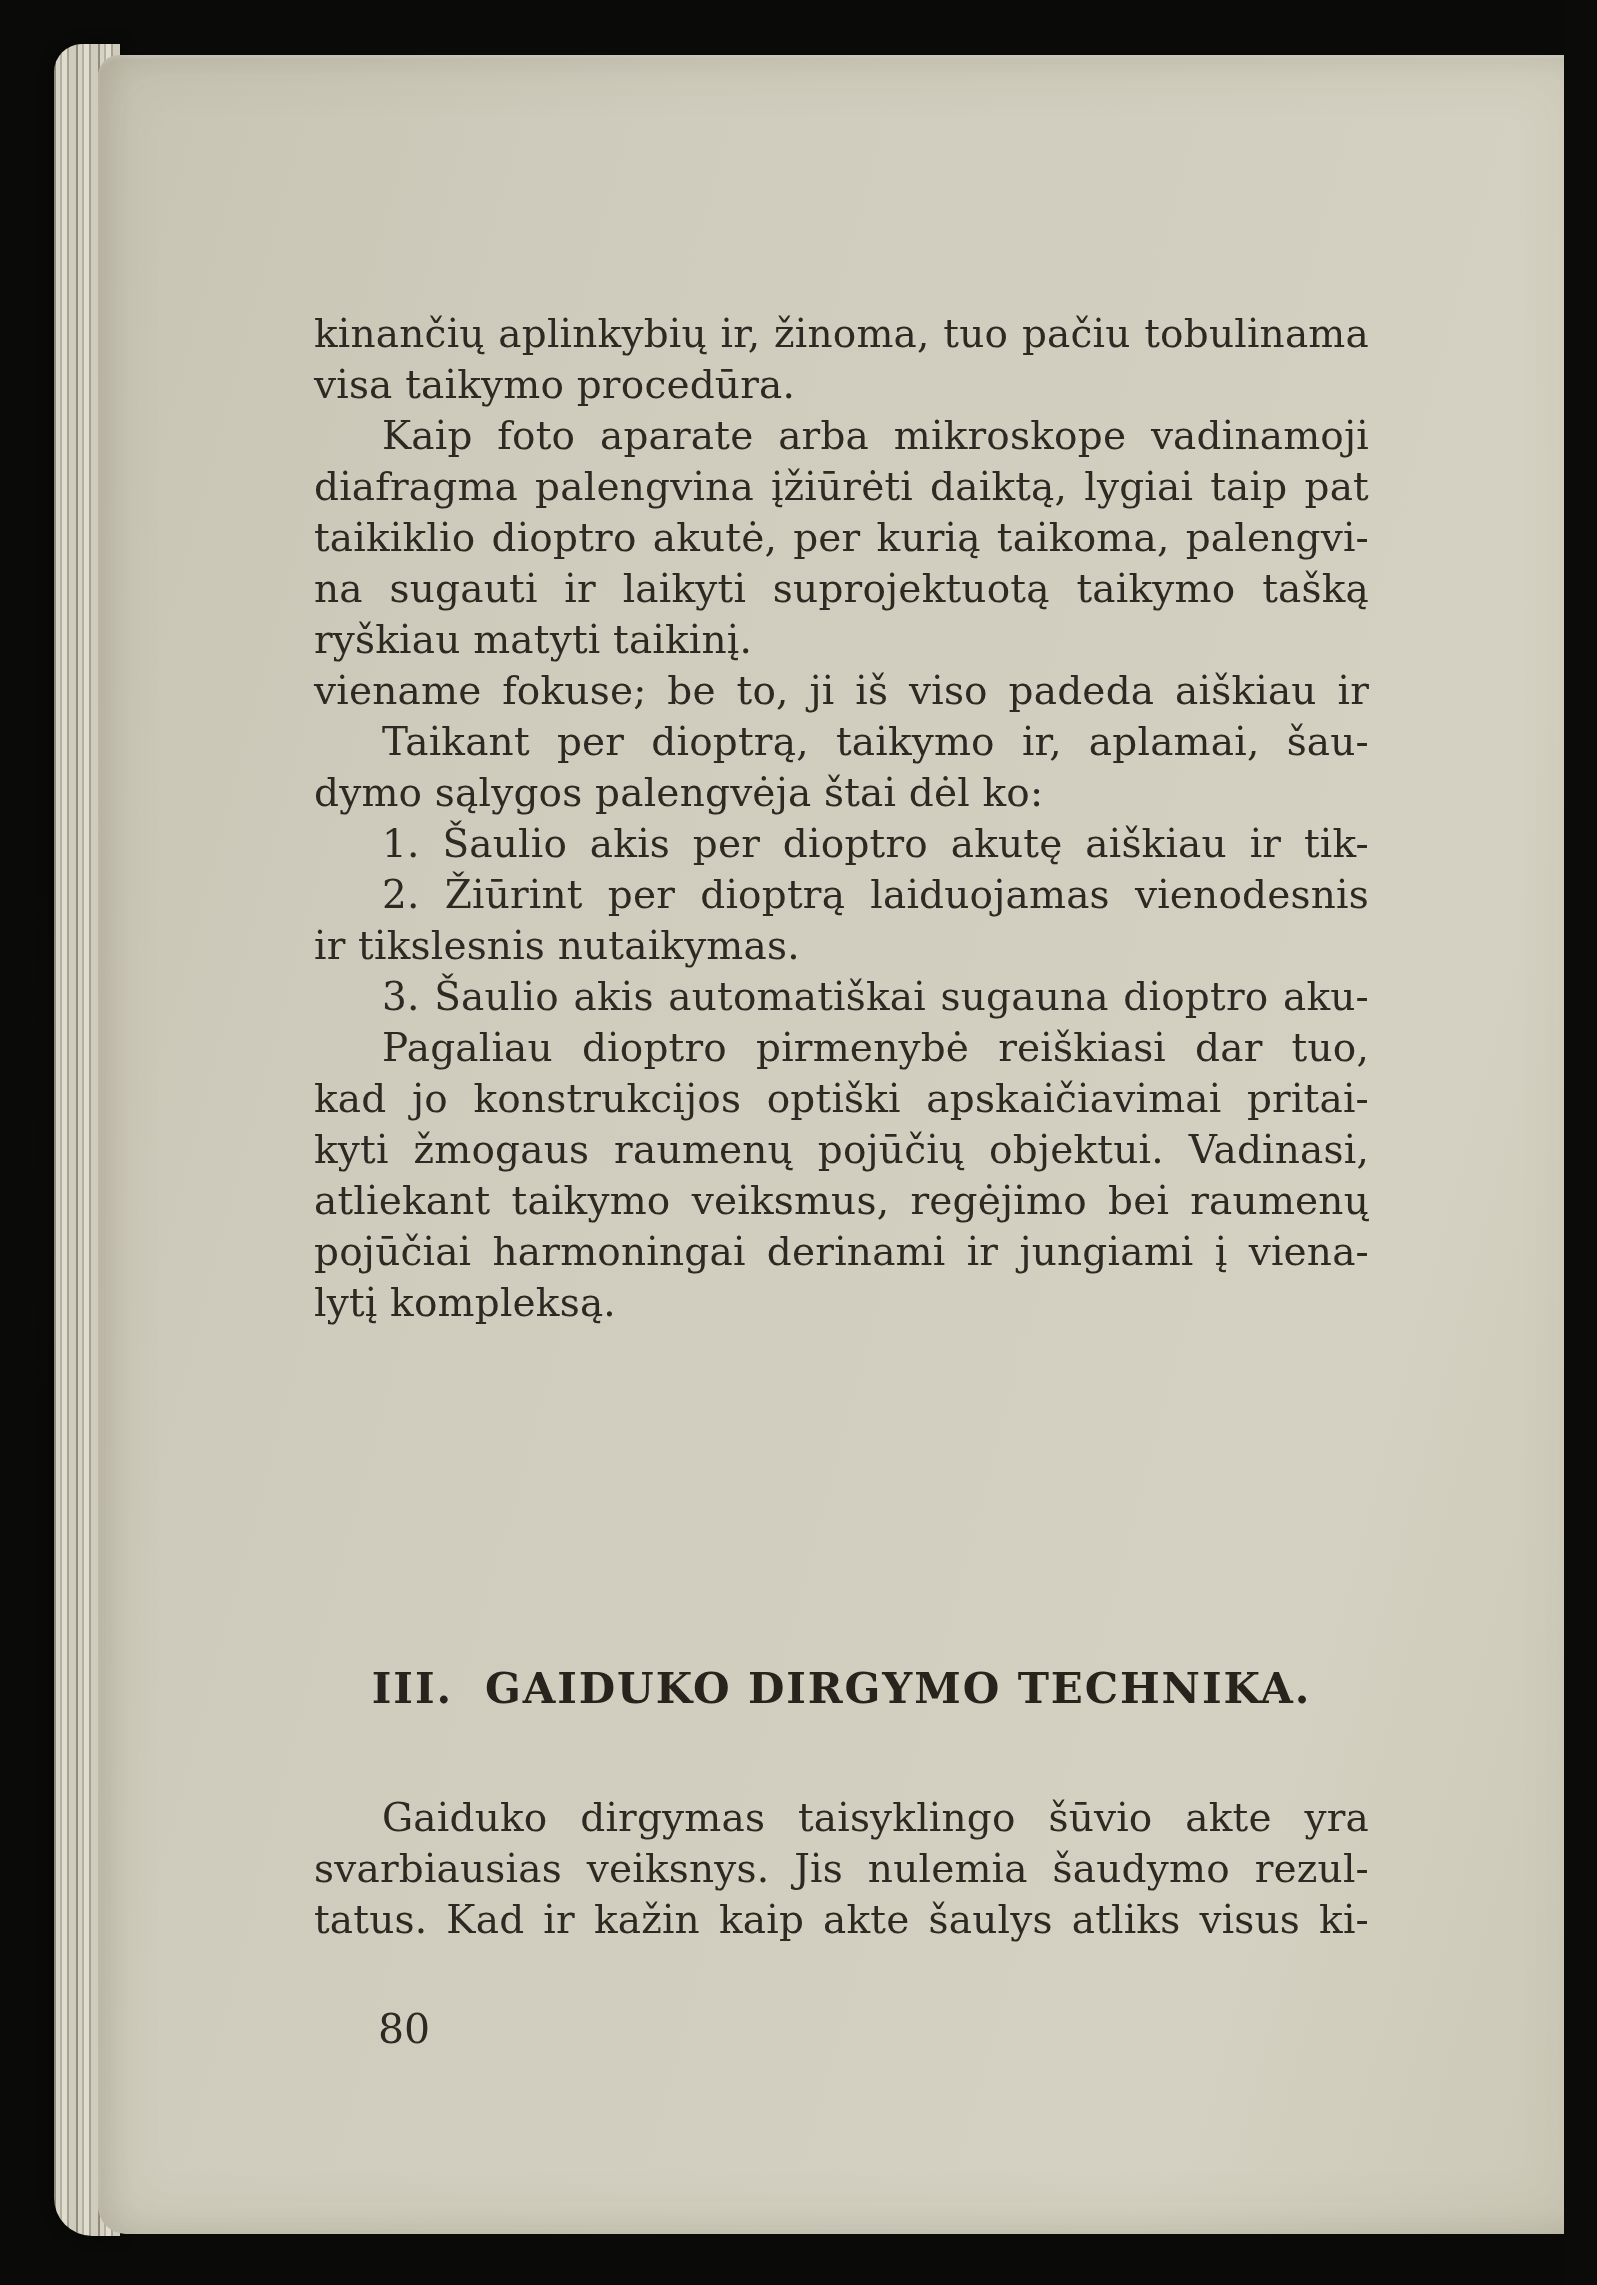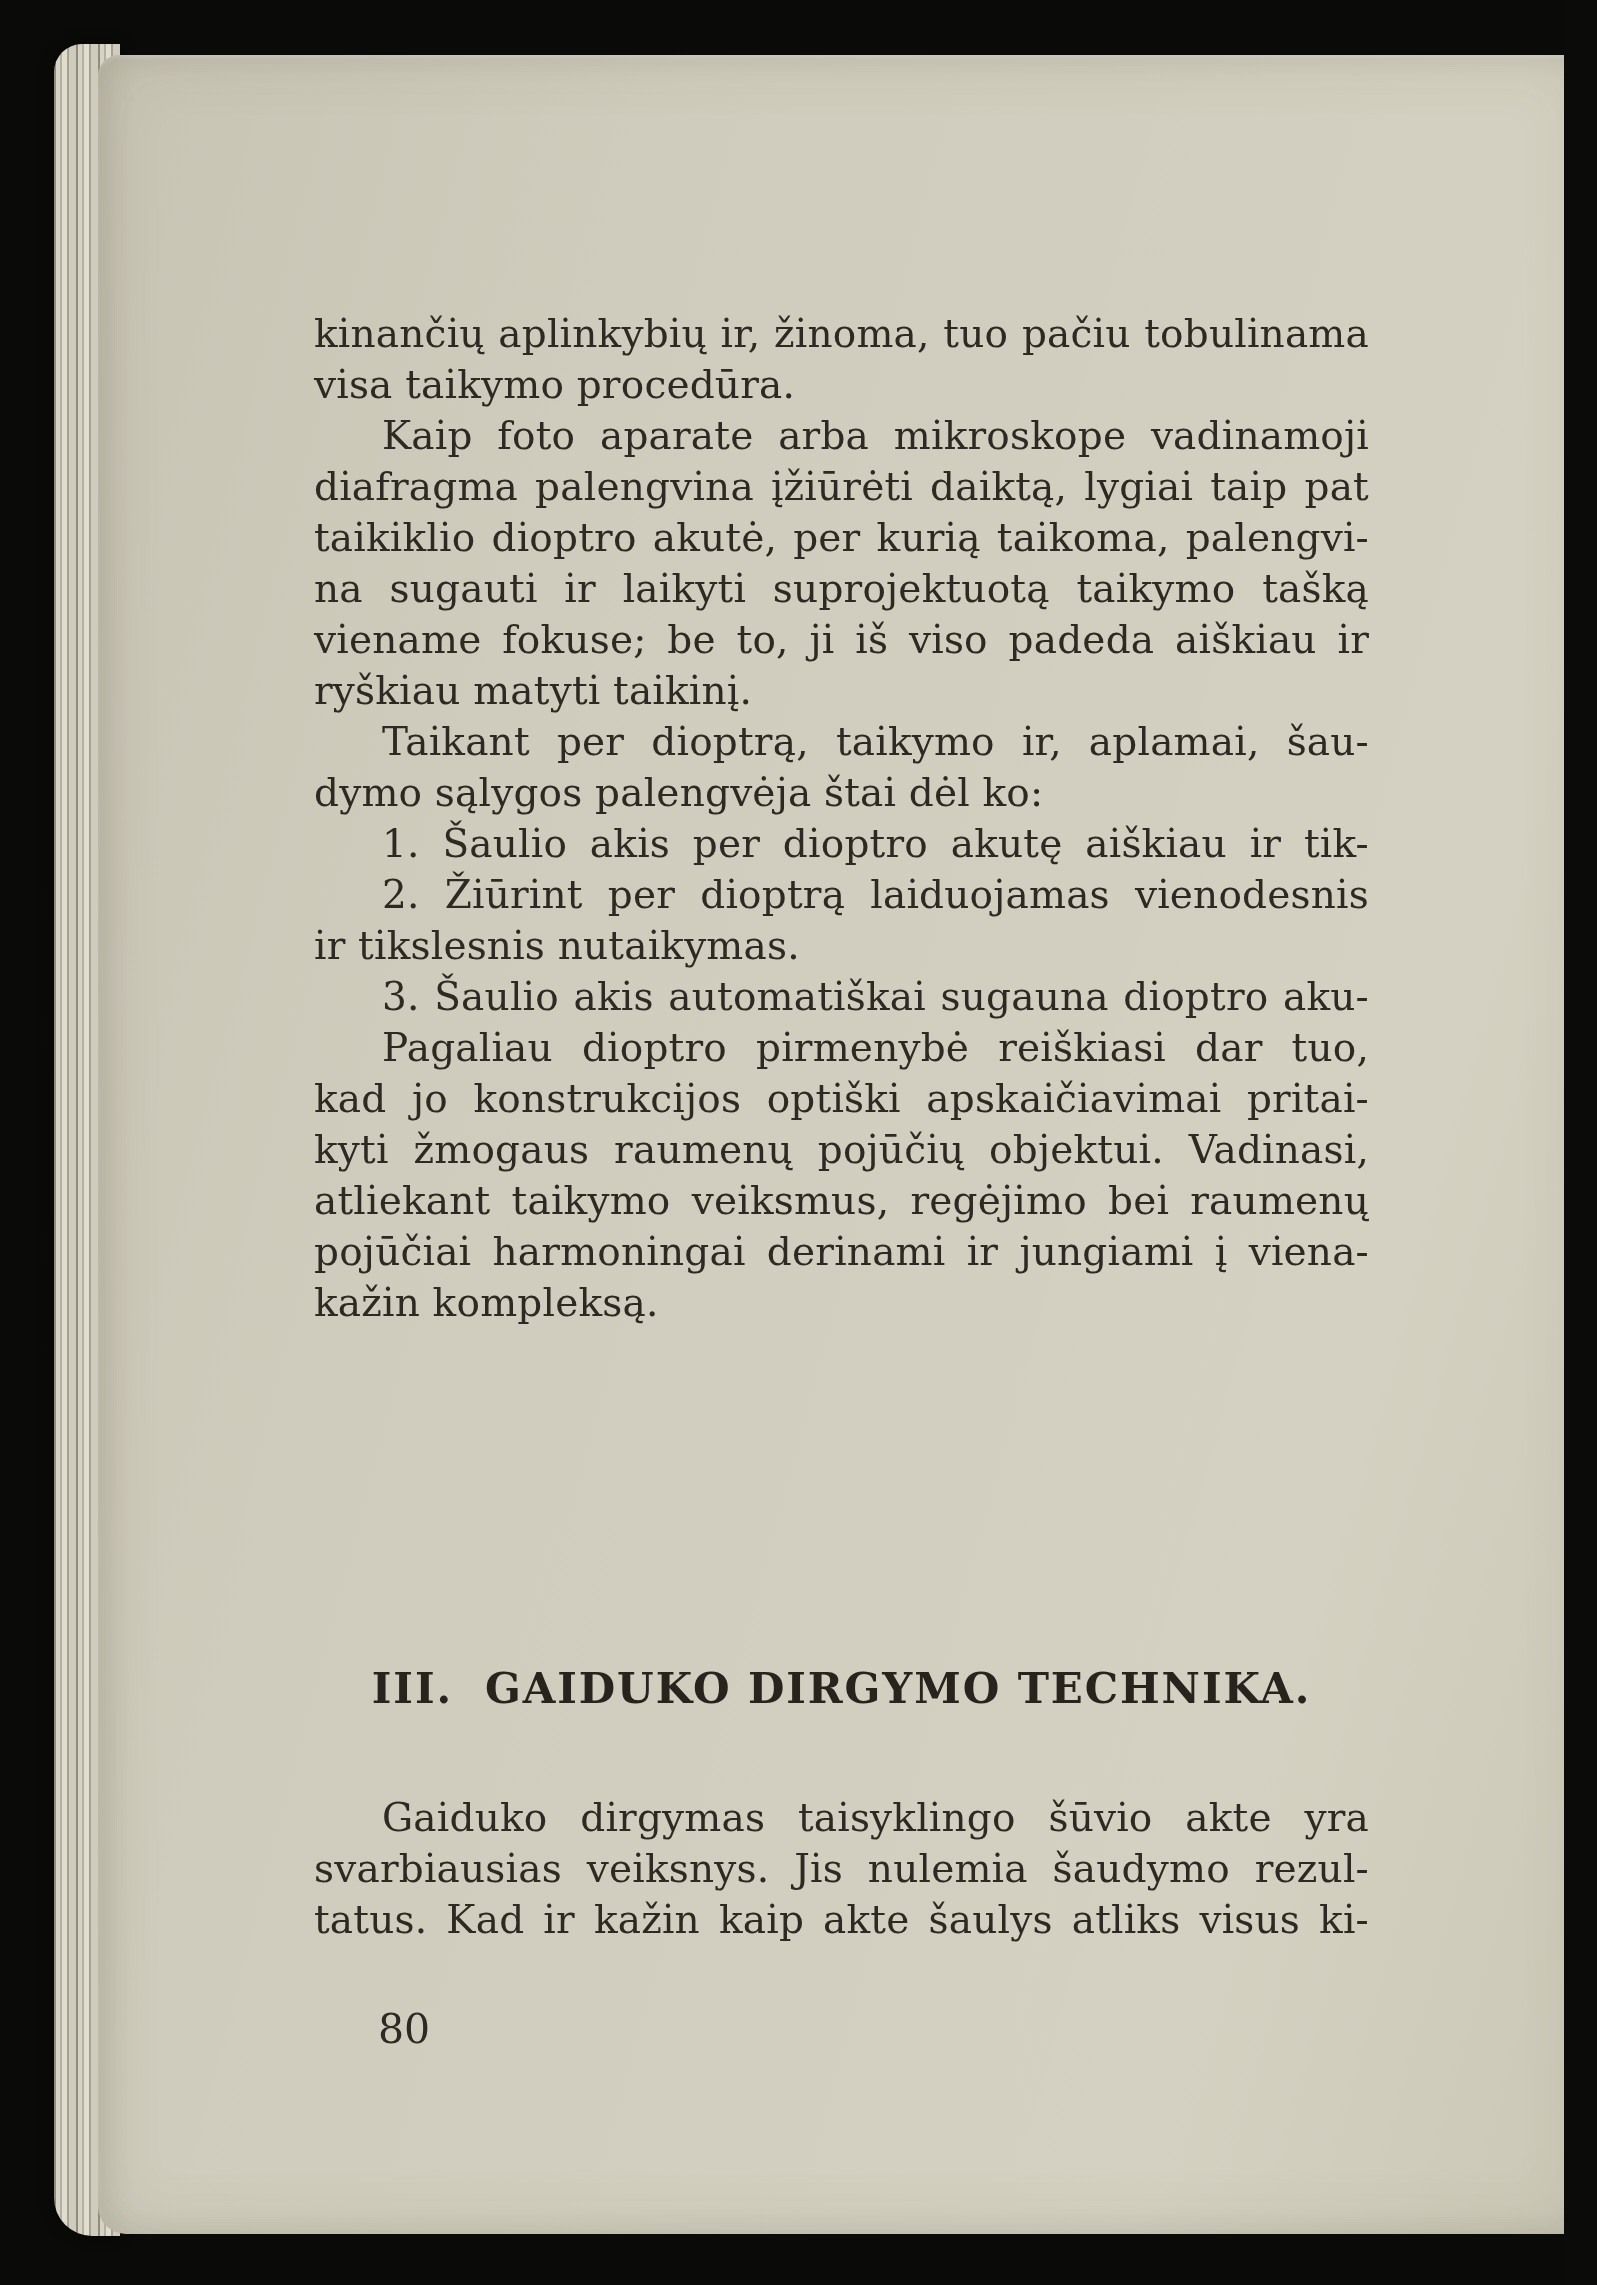--- a/index.html
+++ b/index.html
@@ -122,23 +122,23 @@
         <div class="line">visa taikymo procedūra.</div>
 
         <div class="line justify indent">Kaip foto aparate arba mikroskope vadinamoji</div>
 
         <div class="line justify">diafragma palengvina įžiūrėti daiktą, lygiai taip pat</div>
 
         <div class="line justify">taikiklio dioptro akutė, per kurią taikoma, palengvi-</div>
 
         <div class="line justify">na sugauti ir laikyti suprojektuotą taikymo tašką</div>
 
+        <div class="line">ryškiau matyti taikinį.</div>
+
         <div class="line justify">viename fokuse; be to, ji iš viso padeda aiškiau ir</div>
-
-        <div class="line">ryškiau matyti taikinį.</div>
 
         <div class="line justify indent">Taikant per dioptrą, taikymo ir, aplamai, šau-</div>
 
         <div class="line">dymo sąlygos palengvėja štai dėl ko:</div>
 
         <div class="line justify indent">1. Šaulio akis per dioptro akutę aiškiau ir tik-</div>
 
 
         <div class="line justify indent">2. Žiūrint per dioptrą laiduojamas vienodesnis</div>
 
@@ -150,21 +150,21 @@
         <div class="line justify indent">Pagaliau dioptro pirmenybė reiškiasi dar tuo,</div>
 
         <div class="line justify">kad jo konstrukcijos optiški apskaičiavimai pritai-</div>
 
         <div class="line justify">kyti žmogaus raumenų pojūčių objektui. Vadinasi,</div>
 
         <div class="line justify">atliekant taikymo veiksmus, regėjimo bei raumenų</div>
 
         <div class="line justify">pojūčiai harmoningai derinami ir jungiami į viena-</div>
 
-        <div class="line">kažin kompleksą.</div>
+        <div class="line">lytį kompleksą.</div>
       </div>
 
     <h2 class="heading">
       <span class="heading-numeral">III.</span><span class="heading-title">GAIDUKO DIRGYMO TECHNIKA.</span>
     </h2>
 
     <div class="after-text">
 
         <div class="line justify indent">Gaiduko dirgymas taisyklingo šūvio akte yra</div>
 

